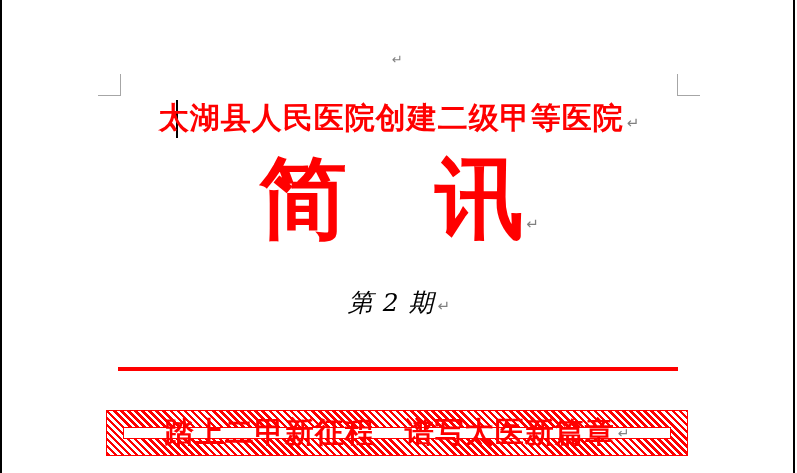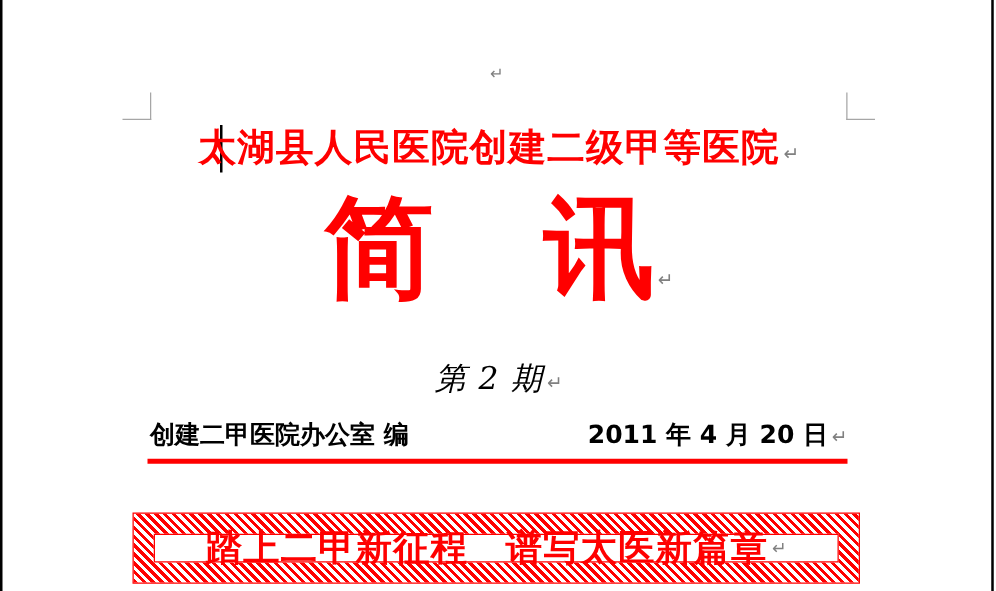--- a/index.html
+++ b/index.html
@@ -64,21 +64,21 @@
     left: 120px; top: 334px; width: 558px;
     display: flex; justify-content: space-between; align-items: center;
     font-family: "DejaVu Sans", "Liberation Sans", sans-serif;
     font-size: 20px; font-weight: bold; color: #000000;
     white-space: nowrap;
   }
   .red-rule { left: 118px; top: 367px; width: 560px; height: 4px; background: #ff0000; }
 
   
   .slogan-box {
-    left: 106px; top: 410px; width: 582px; height: 57px;
+    left: 106px; top: 410px; width: 582px; height: 46px;
     box-sizing: border-box;
     padding: 16px;
     border: 1px solid #ff0000;
     background: repeating-linear-gradient(45deg,
       #ff0000 0px, #ff0000 2.5px,
       #ffffff 2.5px, #ffffff 5px);
   }
   .slogan-inner {
     box-sizing: border-box;
     width: 100%; height: 100%;
@@ -109,26 +109,20 @@
   </div>
 
   <div class="abs col org-line">
     <span>太湖县人民医院创建二级甲等医院</span><span class="pmark pmark-inline">↵</span>
   </div>
 
   <div class="abs col issue-line">
     <span>第 2 期</span><span class="pmark pmark-inline">↵</span>
   </div>
 
-  <div class="abs info-row">
-    <span>创建二甲医院办公室 编</span>
-    <span>
-      <span>2011 年 4 月 20 日</span><span class="pmark pmark-inline">↵</span>
-    </span>
-  </div>
 
   <div class="abs red-rule"></div>
 
   <div class="abs slogan-box">
     <div class="slogan-inner">
       <span>踏上二甲新征程　谱写太医新篇章</span>
         <span class="pmark pmark-inline" style="font-size:14px">↵</span>
     </div>
   </div>
 

